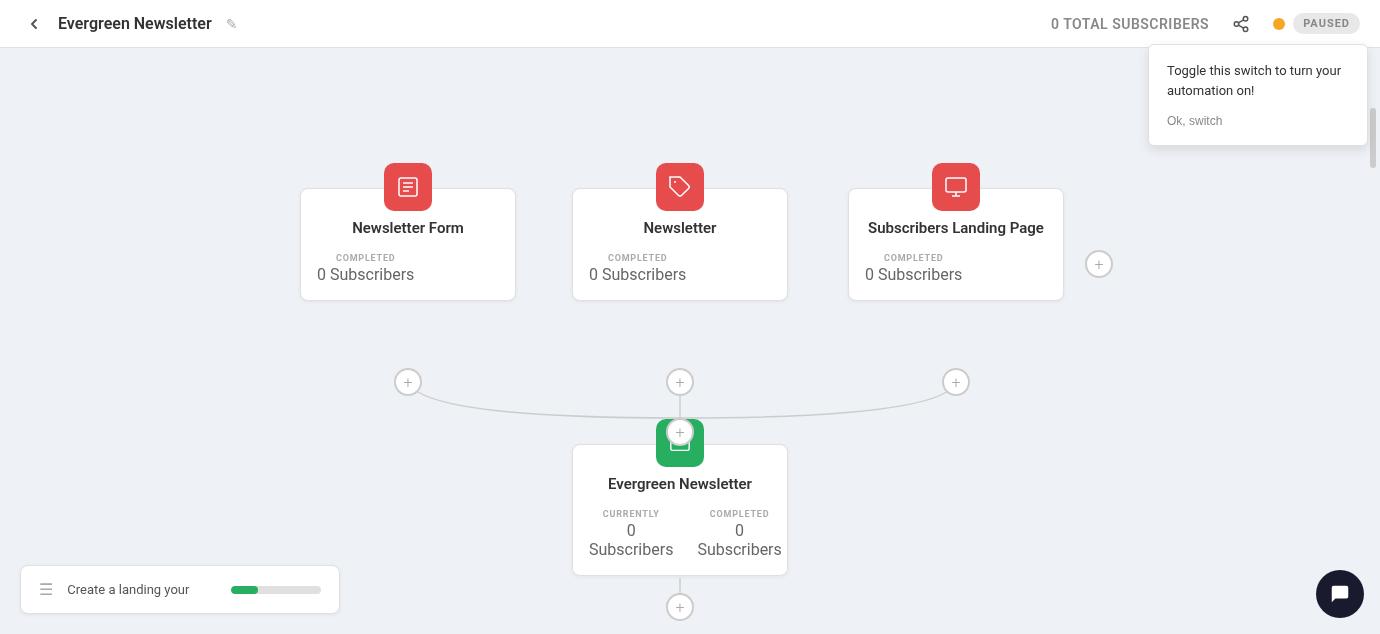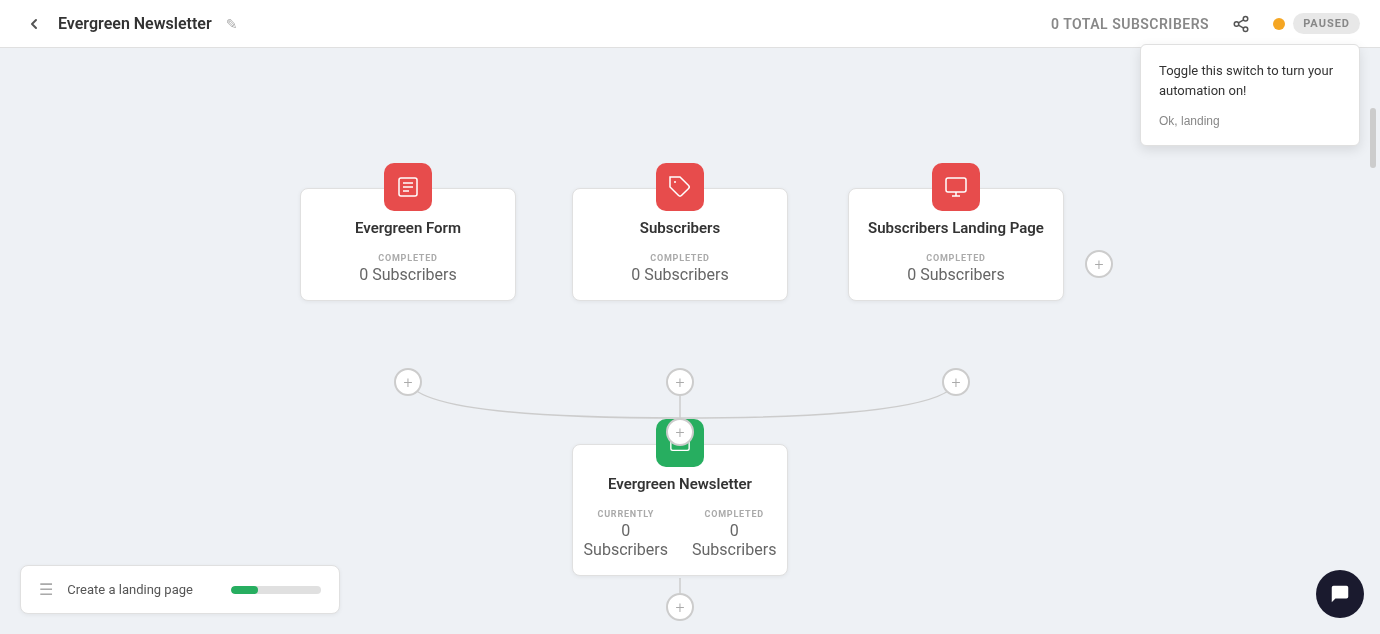--- a/index.html
+++ b/index.html
@@ -90,21 +90,21 @@
       letter-spacing: 1px;
       padding: 4px 10px;
       border-radius: 12px;
       text-transform: uppercase;
     }
 
     
     .tooltip {
       position: absolute;
       top: 44px;
-      right: 20px;
+      right: 12px;
       background: #fff;
       border: 1px solid #e0e0e0;
       border-radius: 6px;
       padding: 16px 18px;
       width: 220px;
       box-shadow: 0 4px 12px rgba(0,0,0,0.1);
       z-index: 100;
     }
     .tooltip-text {
       font-size: 13px;
@@ -171,21 +171,21 @@
 
     .node-title {
       font-size: 15px;
       font-weight: 600;
       color: #333;
       margin-bottom: 10px;
     }
 
     .node-stats {
       display: flex;
-      justify-content: center;
+      justify-content: flex-start;
       gap: 24px;
       margin-top: 16px;
     }
 
     .stat-item {
       text-align: center;
     }
 
     .stat-label {
       font-size: 9px;
@@ -327,21 +327,21 @@
     </div>
     <div class="status-toggle">
       <div class="status-dot"></div>
       <span class="status-badge">PAUSED</span>
     </div>
   </div>
 </div>
 
 <div class="tooltip">
   <div class="tooltip-text">Toggle this switch to turn your automation on!</div>
-  <button class="tooltip-btn">Ok, landing</button>
+  <button class="tooltip-btn">Ok, switch</button>
 </div>
 
 <div class="canvas">
 
   <svg class="lines-svg">
 
     <path d="M 408 330 Q 408 370 680 370" stroke="#ccc" stroke-width="1.5" fill="none"></path>
 
     <path d="M 680 330 L 680 370" stroke="#ccc" stroke-width="1.5" fill="none"></path>
 
@@ -357,41 +357,41 @@
       <div class="node-icon">
         <svg width="24" height="24" viewBox="0 0 24 24" fill="white">
           <rect x="3" y="3" width="18" height="18" rx="2" fill="none" stroke="white" stroke-width="1.5"></rect>
           <line x1="7" y1="8" x2="17" y2="8" stroke="white" stroke-width="1.5"></line>
           <line x1="7" y1="12" x2="17" y2="12" stroke="white" stroke-width="1.5"></line>
           <line x1="7" y1="16" x2="13" y2="16" stroke="white" stroke-width="1.5"></line>
         </svg>
       </div>
     </div>
     <div class="node-body">
-      <div class="node-title">Evergreen Form</div>
+      <div class="node-title">Newsletter Form</div>
       <div class="node-stats">
         <div class="stat-item">
           <div class="stat-label">COMPLETED</div>
           <div class="stat-value">0 Subscribers</div>
         </div>
       </div>
     </div>
   </div>
 
   <div class="node" style="left: 572px; top: 140px;">
     <div class="node-icon-wrap">
       <div class="node-icon">
         <svg width="24" height="24" viewBox="0 0 24 24" fill="none">
           <path d="M20.59 13.41l-7.17 7.17a2 2 0 0 1-2.83 0L2 12V2h10l8.59 8.59a2 2 0 0 1 0 2.82z" stroke="white" stroke-width="1.5" fill="none"></path>
           <line x1="7" y1="7" x2="7.01" y2="7" stroke="white" stroke-width="2" stroke-linecap="round"></line>
         </svg>
       </div>
     </div>
     <div class="node-body">
-      <div class="node-title">Subscribers</div>
+      <div class="node-title">Newsletter</div>
       <div class="node-stats">
         <div class="stat-item">
           <div class="stat-label">COMPLETED</div>
           <div class="stat-value">0 Subscribers</div>
         </div>
       </div>
     </div>
   </div>
 
   <div class="node" style="left: 848px; top: 140px;">
@@ -444,21 +444,21 @@
           <div class="stat-value">0 Subscribers</div>
         </div>
       </div>
     </div>
   </div>
 
   <div class="plus-btn" style="left: 666px; top: 545px;">+</div>
 
   <div class="bottom-panel">
     <span class="bottom-panel-icon">☰</span>
-    <span class="bottom-panel-text">Create a landing page</span>
+    <span class="bottom-panel-text">Create a landing your</span>
     <div class="progress-bar-wrap">
       <div class="progress-bar-fill"></div>
     </div>
   </div>
 
   <div class="chat-btn">
     <svg width="22" height="22" viewBox="0 0 24 24" fill="white">
       <path d="M21 15a2 2 0 0 1-2 2H7l-4 4V5a2 2 0 0 1 2-2h14a2 2 0 0 1 2 2z"></path>
     </svg>
   </div>

